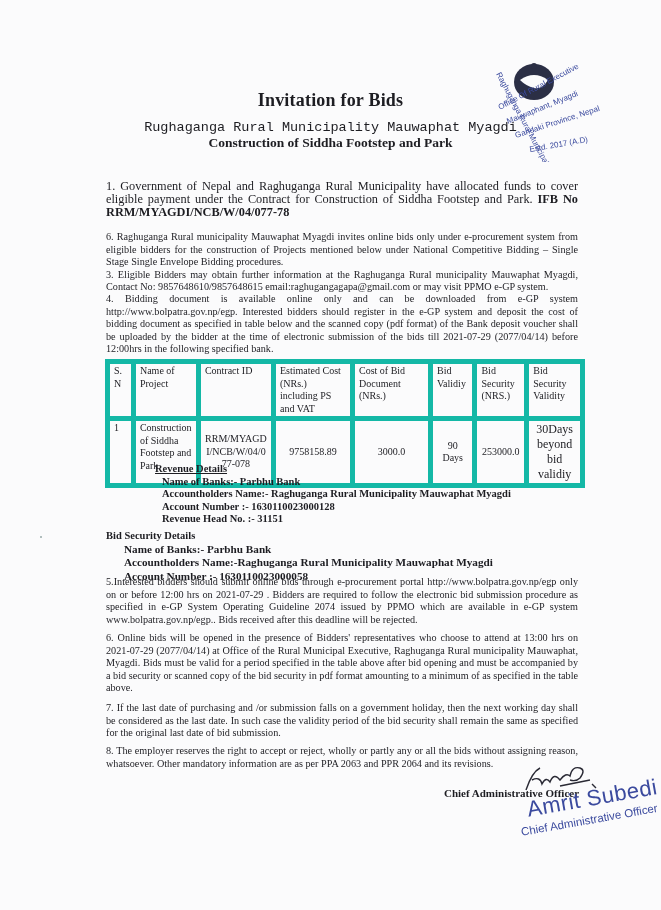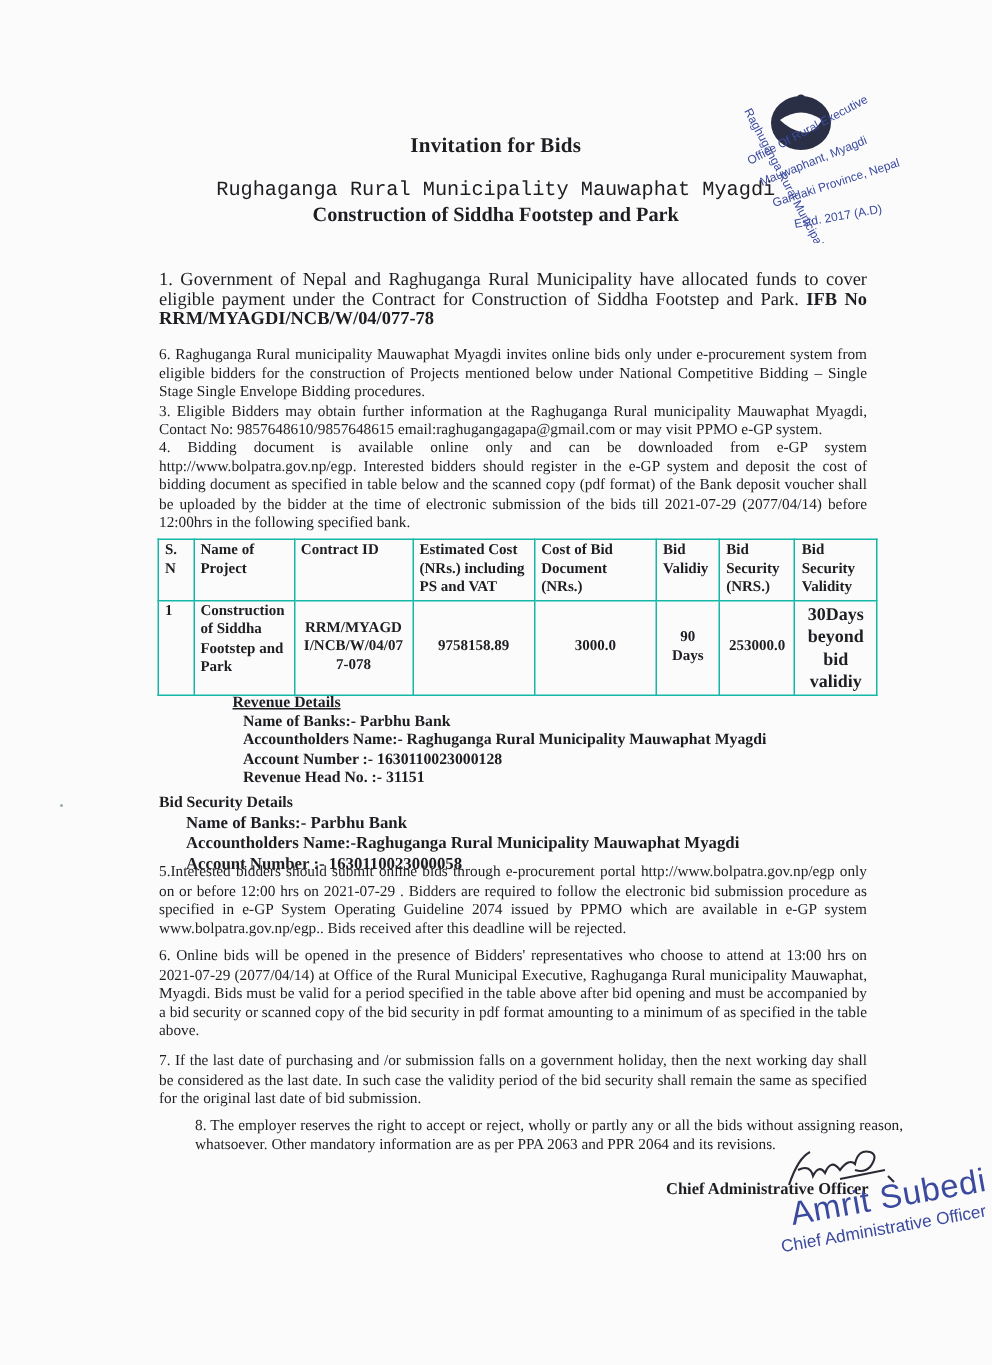--- a/index.html
+++ b/index.html
@@ -1,49 +1,49 @@
 <!DOCTYPE html>
 <html><head>
 <meta charset="utf-8">
 <style>
   html, body { margin:0; padding:0; }
   body {
     width:661px; height:910px; background:#fbfbfc; position:relative; overflow:hidden;
     font-family:"Liberation Serif", serif; color:#1d1d22;
   }
   .page { position:absolute; left:0; top:0; width:661px; height:910px; }
-  .title { position:absolute; left:0; width:661px; top:90px; text-align:center; font-weight:bold; font-size:14px; letter-spacing:0.2px; }
+  .title { position:absolute; left:0; width:661px; top:90px; text-align:center; font-weight:bold; font-size:18px; letter-spacing:0.2px; }
   .sub1 { position:absolute; left:0; width:661px; top:120px; text-align:center; font-size:13.5px;font-family:Liberation Mono, monospace; }
   .sub2 { position:absolute; left:0; width:661px; top:135px; text-align:center; font-size:13.5px; font-weight:bold; }
   .contract { position:absolute; left:0; width:661px; top:153px; text-align:center; font-size:10px; font-weight:bold; }
   .pubdate { position:absolute; left:0; width:661px; top:163px; text-align:center; font-size:10px; }
   .pubdate b { font-weight:bold; }
 
   .stamp { position:absolute; left:486px; top:52px; width:140px; height:110px; }
 
   .p1 { position:absolute; left:106px; top:180px; width:472px; font-size:12.3px; line-height:13px; text-align:justify; }
   .p1 b { font-weight:bold; }
   .para { position:absolute; left:106px; width:472px; font-size:10.2px; line-height:12.5px; text-align:justify; }
   .p2 { top:231px; }
   .p4 { top:293px; }
 
   table.bids { position:absolute; left:105px; top:359px; width:480px; border-collapse:collapse; font-size:10px; line-height:12.5px; }
-  table.bids td, table.bids th { border:1px solid #14b8a6; vertical-align:top; padding:1px 4px; font-weight:bold; text-align:left; }
+  table.bids td, table.bids th { border:5px solid #14b8a6; vertical-align:top; padding:1px 4px; font-weight:normal; text-align:left; }
   table.bids td.c { text-align:center; vertical-align:middle; }
   .bigcell { font-size:12px; line-height:15px; }
 
   .rev { position:absolute; left:115px; top:463px; font-size:10.5px; line-height:12.5px; font-weight:bold;margin-left:40px; }
   .rev .hd { text-decoration:underline; }
   .rev .ind { padding-left:7px; }
   .bsec { position:absolute; left:106px; top:530px; font-size:10.5px; line-height:12.5px; font-weight:bold; }
   .bsec .ind { padding-left:18px; font-size:11.2px; line-height:13.5px; }
   .p5 { top:576px; }
   .p6 { top:632px; }
   .p7 { top:702px; }
-  .p8 { top:745px;margin-left:24px; }
+  .p8 { top:745px; }
 
   .sig { position:absolute; left:520px; top:760px; width:90px; height:34px; }
   .cao { position:absolute; left:444px; top:787px; font-size:11px; font-weight:bold; }
   .amrit { position:absolute; left:525px; top:797px; font-family:"Liberation Sans", sans-serif; color:#3b4a9e; font-size:22px; transform:rotate(-10deg); transform-origin:left top; letter-spacing:0.5px; }
   .amrit-title { position:absolute; left:520px; top:826px; font-family:"Liberation Sans", sans-serif; color:#3b4a9e; font-size:11.5px; transform:rotate(-10deg); transform-origin:left top; }
   .dot { position:absolute; left:40px; top:536px; width:2px; height:2px; background:#9aa; border-radius:50%; }
 </style>
 </head>
 <body>
 

